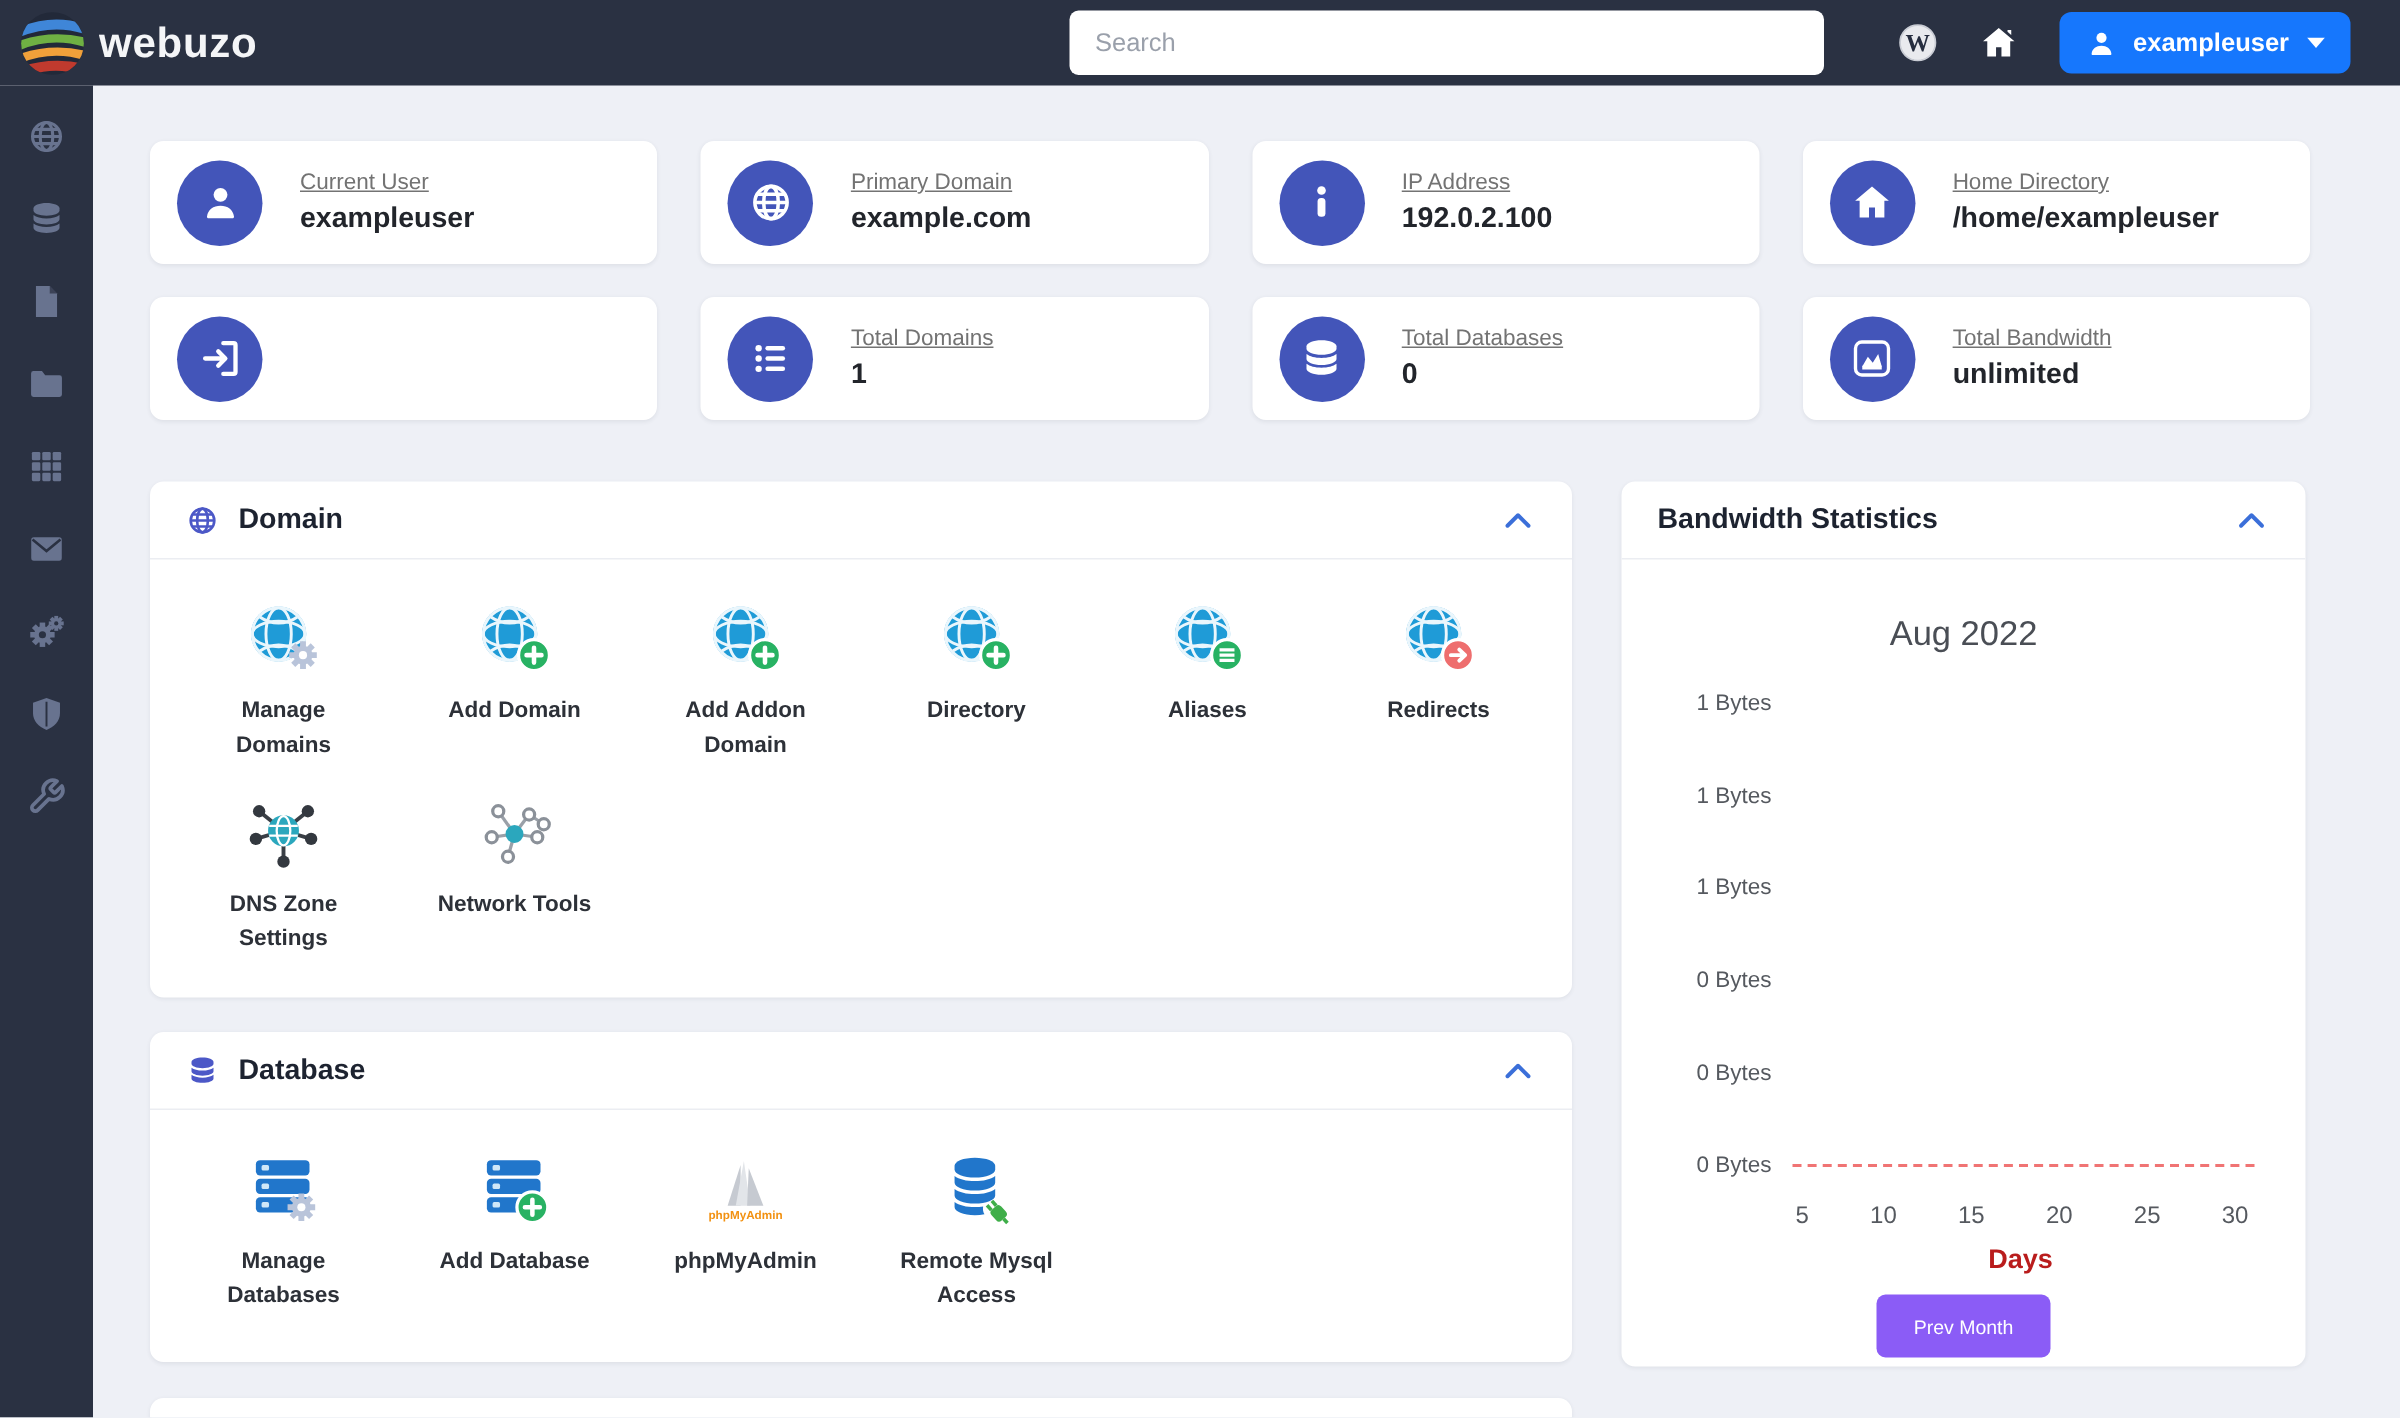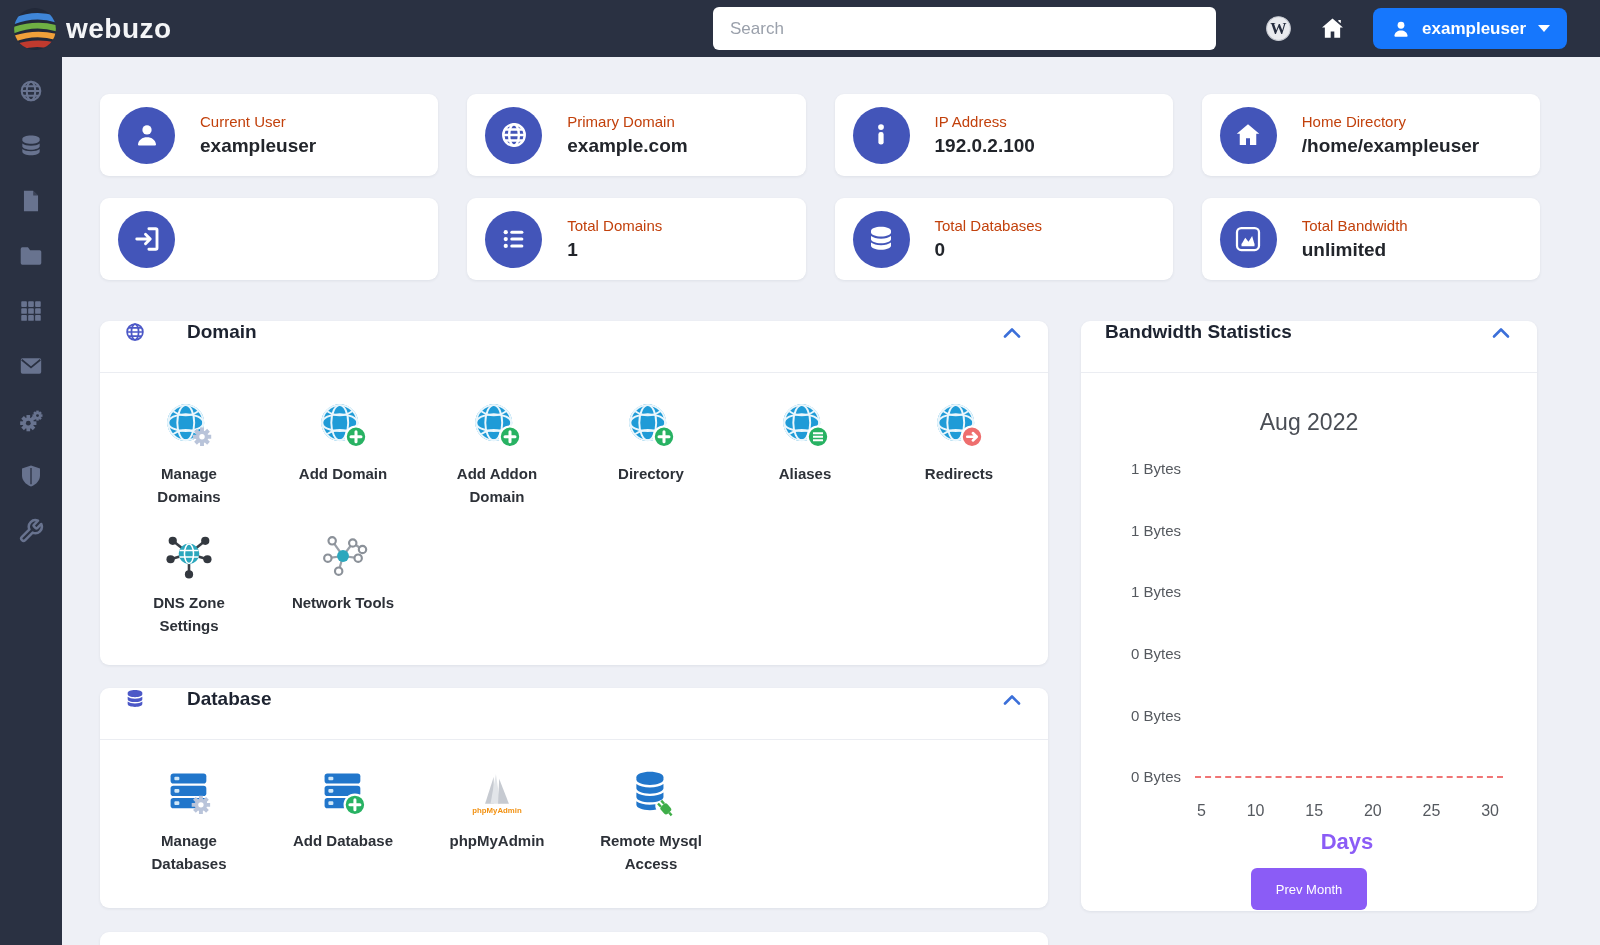--- a/index.html
+++ b/index.html
@@ -26,27 +26,27 @@
   .side-item { width: 62px; height: 55px; display: flex; align-items: center; justify-content: center; color: #68738f; cursor: pointer; }
   .side-item span { width: 26px; height: 26px; display: block; }
   .main { flex: 1; padding: 37px 60px 0 38px; overflow: hidden; }
 
   
   .cards { display: grid; grid-template-columns: repeat(4, 1fr); gap: 22px 29px; margin-bottom: 41px; }
   .card { background: #fff; border-radius: 9px; height: 82px; display: flex; align-items: center; padding: 0 18px; box-shadow: 0 1px 3px rgba(40,45,60,.08); }
   .card-ic { width: 57px; height: 57px; border-radius: 50%; background: #4355b9; color: #fff; display: flex; align-items: center; justify-content: center; flex: none; }
   .card-ic span { width: 30px; height: 30px; display: block; }
   .card-tx { margin-left: 25px; min-width: 0; }
-  .card-label { font-size: 15px; color: #c2410c; margin-bottom: 5px; }
+  .card-label { font-size: 15px; color: #737373; margin-bottom: 5px; text-decoration: underline; }
   .card-value { font-size: 19px; font-weight: bold; color: #22252b; white-space: nowrap; }
 
   
   .content { display: grid; grid-template-columns: 948px 456px; gap: 33px; align-items: start; }
   .panel { background: #fff; border-radius: 9px; box-shadow: 0 1px 3px rgba(40,45,60,.08); }
-  .panel-head { height: 52px; display: flex; padding: 0 24px; border-bottom: 1px solid #ebedf2; gap: 28px; }
+  .panel-head { height: 52px; display: flex; align-items: center; padding: 0 24px; border-bottom: 1px solid #ebedf2; }
   .p-ic { width: 22px; height: 22px; margin-right: 13px; display: block; color: #4c58c7; }
   .panel-title { font-size: 19px; font-weight: bold; color: #1d2330; }
   .collapse { margin-left: auto; width: 24px; height: 24px; cursor: pointer; display: block; }
   .tiles { display: grid; grid-template-columns: repeat(6, 1fr); padding: 20px 12px 4px; }
   .tile { display: flex; flex-direction: column; align-items: center; padding: 8px 4px 14px; cursor: pointer; text-align: center; }
   .tile span.tile-ic { width: 52px; height: 52px; display: block; }
   .tile-label { margin-top: 10px; font-size: 15px; font-weight: bold; color: #2d3138; line-height: 1.5; max-width: 112px; }
   #domain-panel { height: 344px; overflow: hidden; margin-bottom: 23px; }
   #database-panel { height: 220px; overflow: hidden; margin-bottom: 24px; }
   #stub-panel { height: 60px; }
@@ -58,21 +58,21 @@
   .bw-chart { position: relative; height: 336px; margin-top: 22px; }
   .bw-ylabel { position: absolute; left: 0; width: 76px; text-align: right; font-size: 15px; color: #55595f; }
   .bw-ylabel:nth-child(1) { top: 2px; }
   .bw-ylabel:nth-child(2) { top: 64px; }
   .bw-ylabel:nth-child(3) { top: 125px; }
   .bw-ylabel:nth-child(4) { top: 187px; }
   .bw-ylabel:nth-child(5) { top: 249px; }
   .bw-ylabel:nth-child(6) { top: 310px; }
   .bw-line { position: absolute; top: 318px; left: 90px; right: 10px; border-top: 2px dashed #f07474; }
   .bw-xticks { display: flex; justify-content: space-between; margin: 8px 14px 0 92px; font-size: 16px; color: #55595f; }
-  .bw-days { text-align: center; margin-left: 76px; margin-top: 9px; font-size: 22px; font-weight: bold; color: #8b5cf6; }
+  .bw-days { text-align: center; margin-left: 76px; margin-top: 9px; font-size: 18px; font-weight: bold; color: #b91c1c; }
   .bw-btn-row { display: flex; justify-content: center; margin-top: 13px; }
   .bw-btn { background: #8b5cf6; color: #fff; border: none; border-radius: 6px; height: 42px; padding: 0 25px; font-size: 13px; cursor: pointer; font-family: inherit; }
 
   [data-icon] svg { width: 100%; height: 100%; display: block; }
 </style>
 </head>
 <body>
 
 <header class="topbar">
   <div class="brand">

